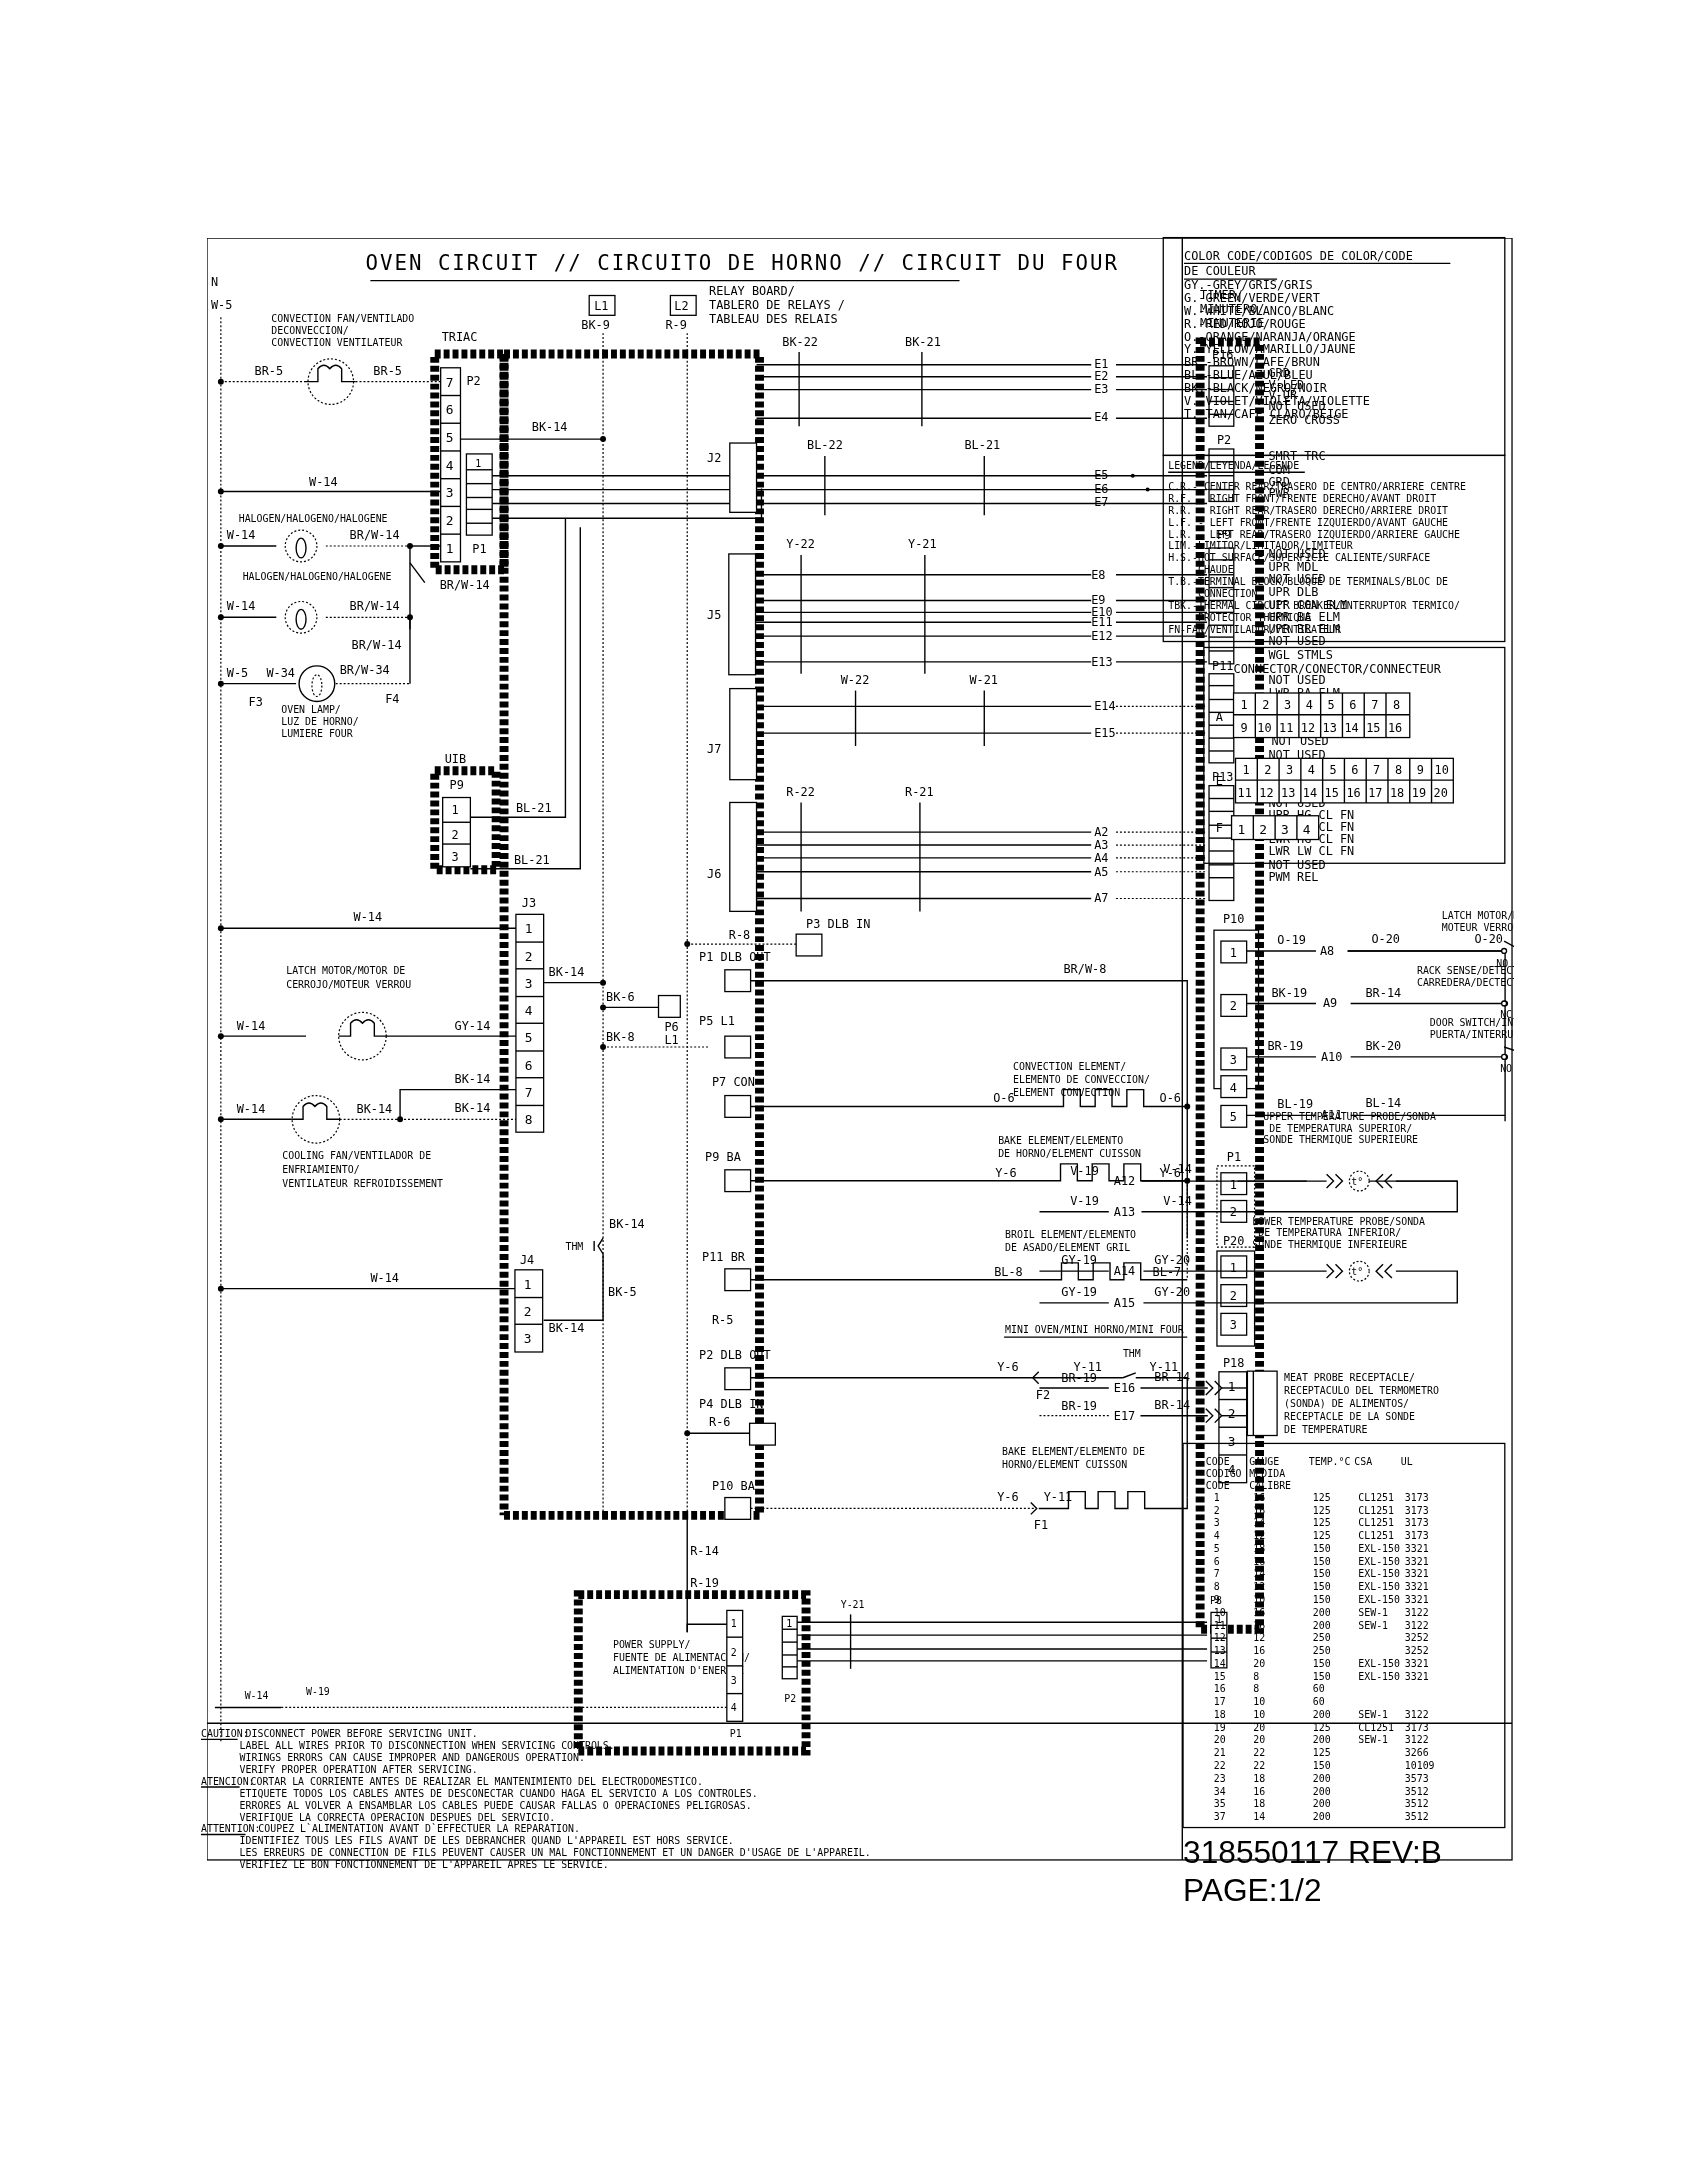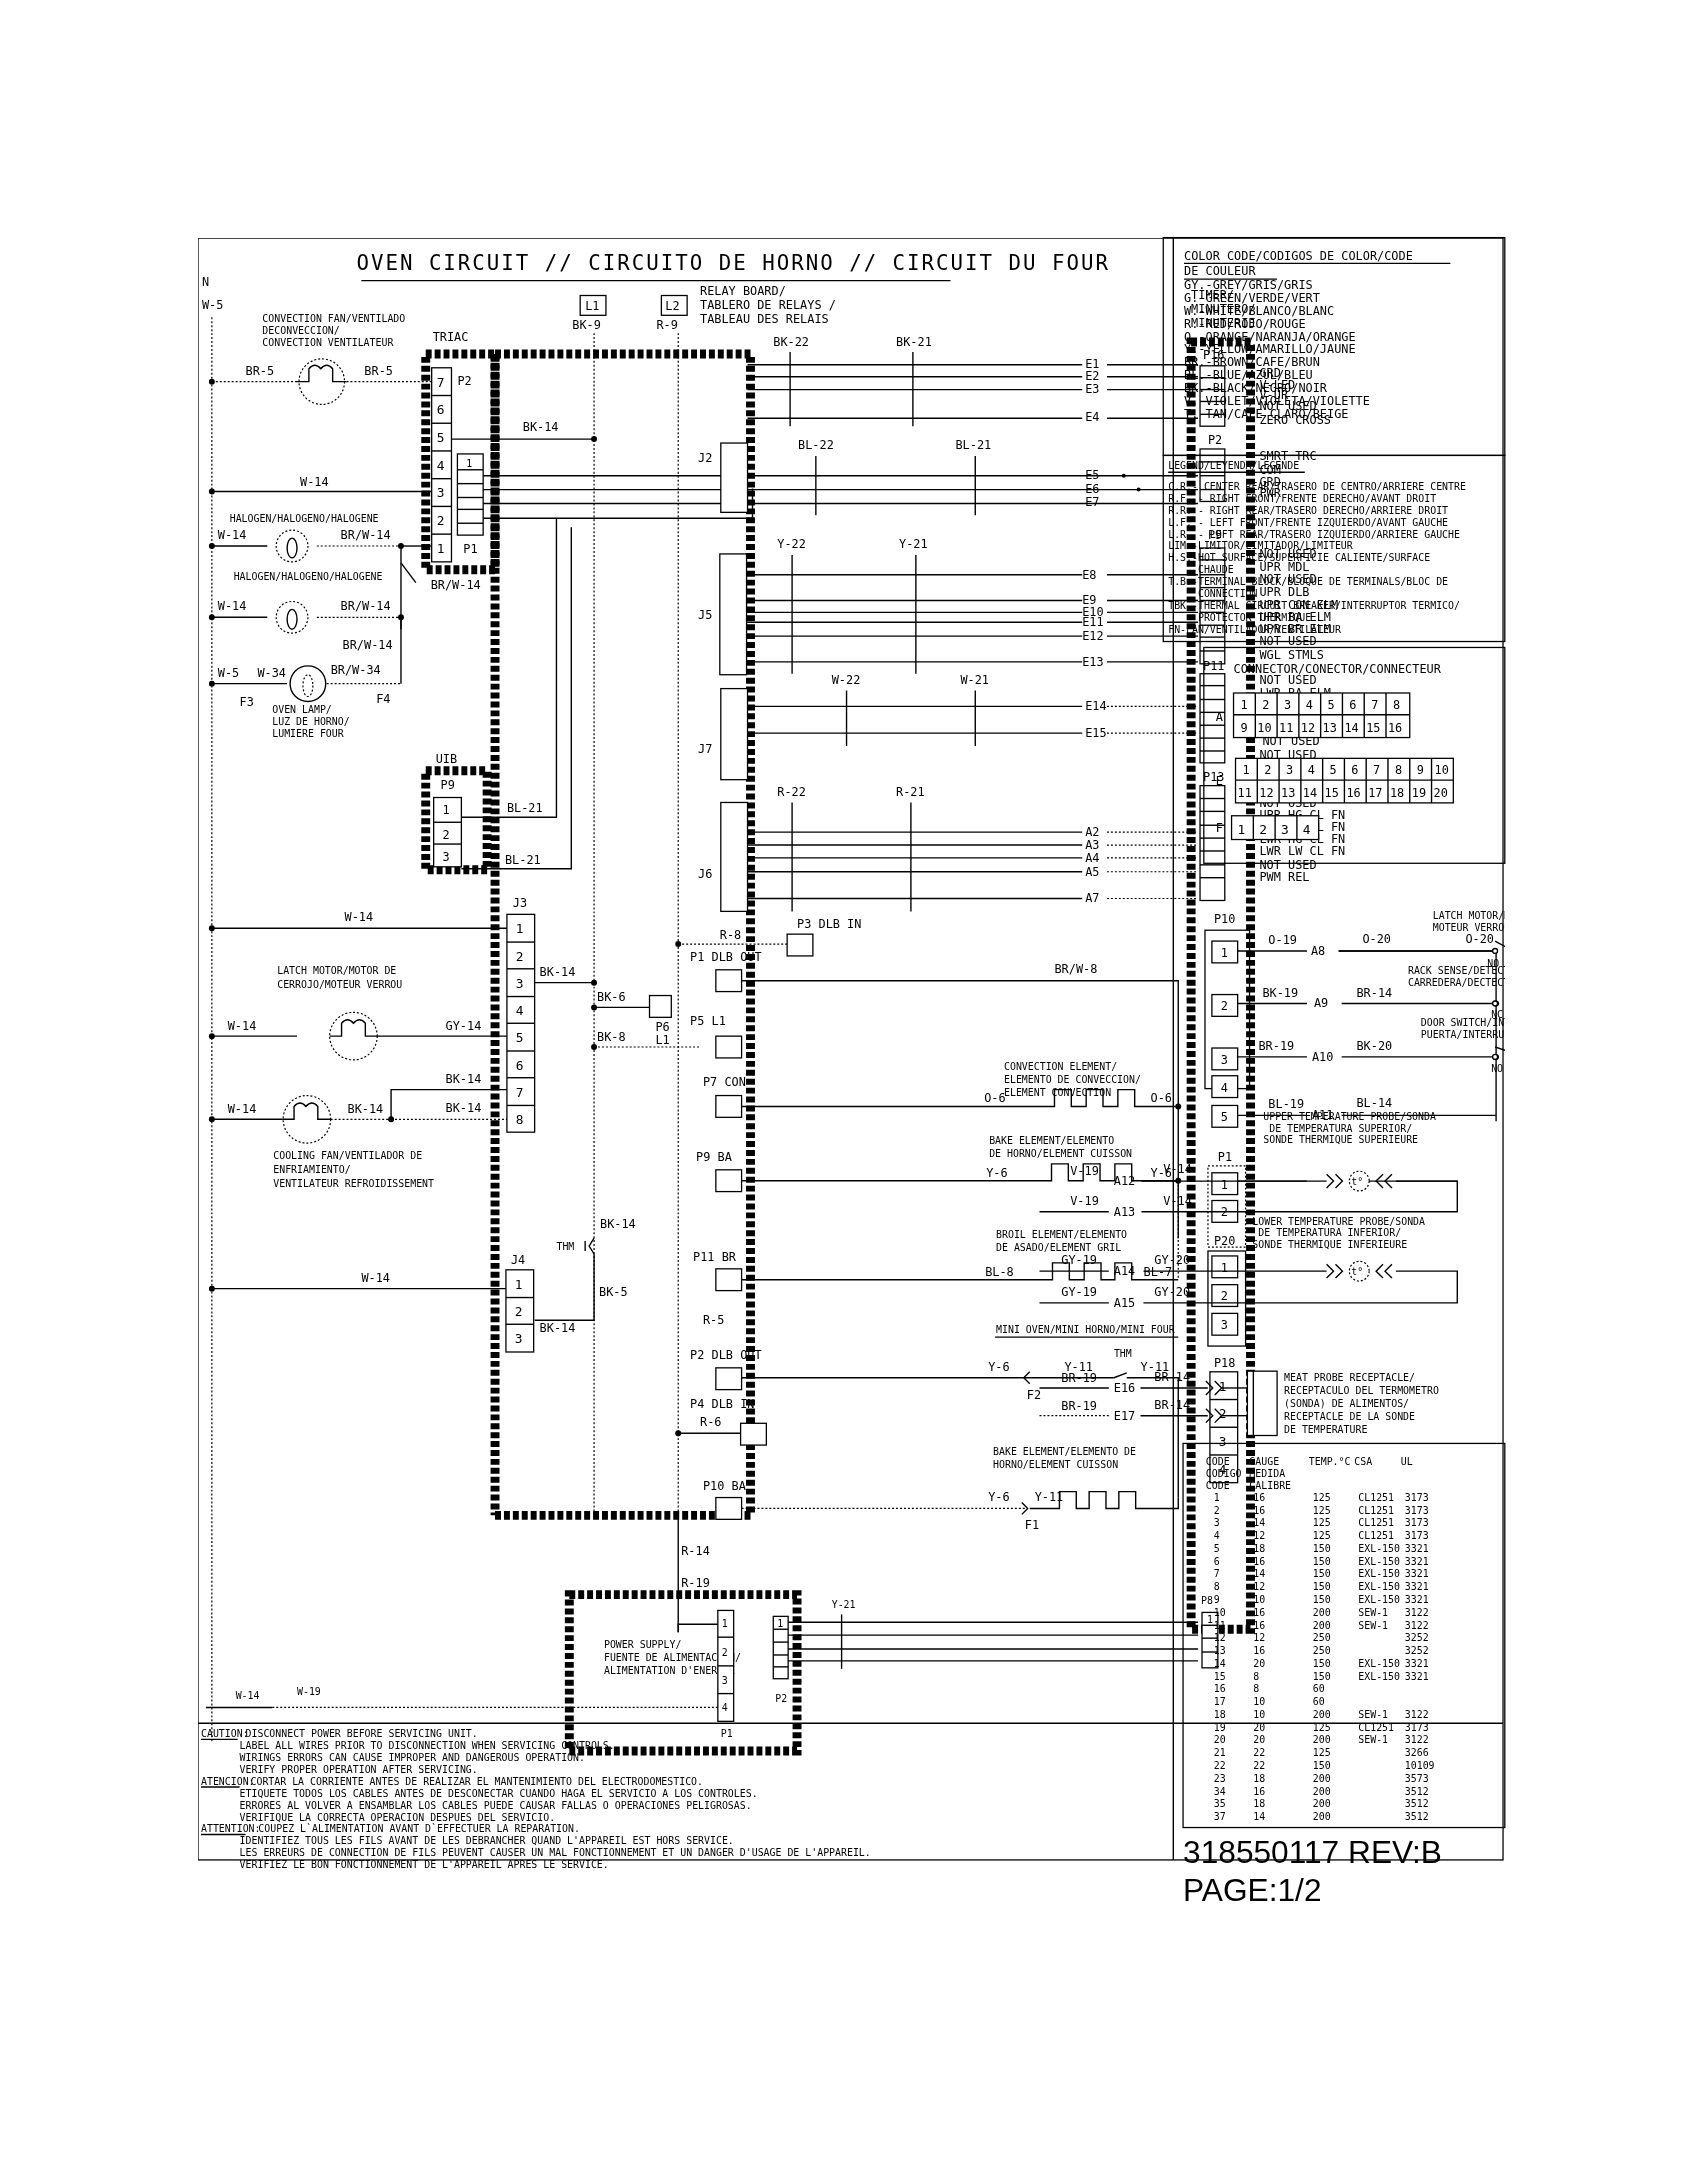--- a/index.html
+++ b/index.html
@@ -1,17 +1,17 @@
 <!DOCTYPE html>
 <html><head>
 <meta charset="utf-8">
 <style>
   html,body{margin:0;padding:0;background:#fff;}
   body{width:1683px;height:2178px;position:relative;font-family:"DejaVu Sans Mono","Liberation Mono",monospace;color:#000;overflow:hidden;}
-  #sheet{position:absolute;left:198px;top:238px;width:1307px;height:1624px;}
+  #sheet{position:absolute;left:207px;top:238px;width:1307px;height:1624px;}
   svg{position:absolute;left:0;top:0;}
   .t{font-family:"DejaVu Sans Mono","Liberation Mono",monospace;fill:#000;}
   .sm{font-size:10px;}
   .md{font-size:12px;}
   .lg{font-size:13px;}
   .title{font-size:21px;letter-spacing:2px;}
   .part{font-size:32px;font-family:"Liberation Sans","DejaVu Sans",sans-serif;}
   .w{stroke:#000;stroke-width:1.4;fill:none;}
   .wd{stroke:#000;stroke-width:1.2;fill:none;stroke-dasharray:2 2;}
   .bd{stroke:#000;stroke-width:9;fill:none;stroke-dasharray:6 3;}

